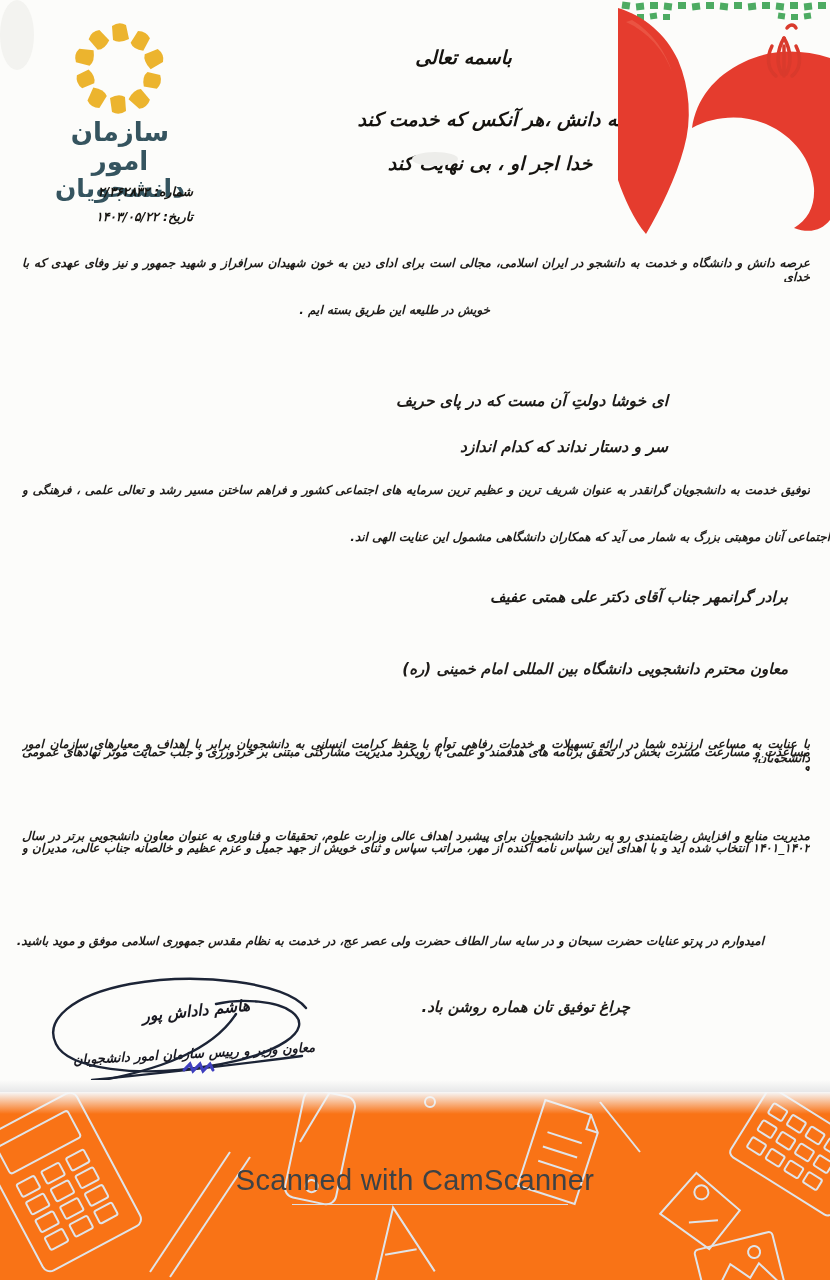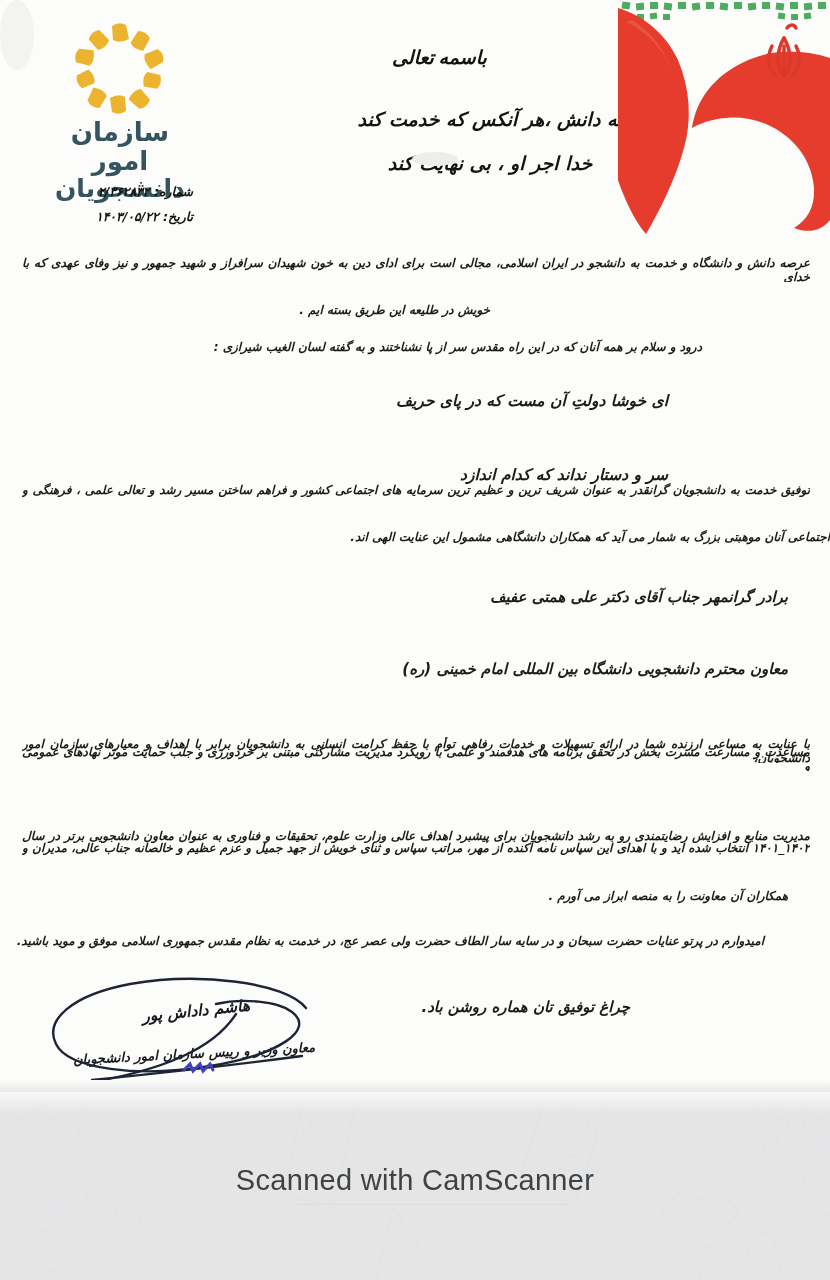--- a/index.html
+++ b/index.html
@@ -15,22 +15,22 @@
   }
   .logotype .l1{font-size:26px;letter-spacing:-1px;}
   .logotype .l2{font-size:25px;letter-spacing:-1px;}
   .ref-line{
     position:absolute;right:637px;direction:rtl;white-space:nowrap;
     font-size:12.5px;font-weight:700;color:#15130f;font-style:italic;
   }
   .ref-number{top:184px;}
   .ref-date{top:209px;text-align:center;}
   .besmele{
-    position:absolute;left:392px;top:46px;width:185px;text-align:left;
-    direction:rtl;font-size:19px;font-weight:700;color:#15130f;font-style:italic;font-family:Liberation Serif, serif;
+    position:absolute;left:371px;top:46px;width:185px;text-align:center;
+    direction:rtl;font-size:19px;font-weight:700;color:#15130f;font-style:italic;
   }
   .motto{position:absolute;left:335px;top:108px;width:310px;text-align:center;direction:rtl;color:#15130f;}
   .motto .m1{font-size:19px;font-weight:700;font-style:italic;margin:0 0 22px 0;}
   .motto .m2{font-size:19px;font-weight:700;font-style:italic;margin:0;}
   .flag{position:absolute;right:0;top:0;width:212px;height:240px;}
   
   .ln{
     position:absolute;direction:rtl;color:#1d1b18;font-weight:700;
     font-size:12px;white-space:nowrap;letter-spacing:-0.1px;font-style:italic;
   }
@@ -52,21 +52,21 @@
     font-size:13px;font-weight:800;color:#181820;transform:rotate(-3deg);font-style:italic;white-space:nowrap;
   }
   .sig-swirl{position:absolute;left:38px;top:972px;width:310px;height:140px;}
   
   .paper-edge{
     position:absolute;left:0;top:1080px;width:830px;height:14px;
     background:linear-gradient(#fcfcfa,#e3e4e6);
   }
   .footer{
     position:absolute;left:0;top:1092px;width:830px;height:188px;
-    background:#e5e5e5;overflow:hidden;
+    background:#f97316;overflow:hidden;
   }
   .footer .doodles{position:absolute;left:0;top:0;width:830px;height:188px;}
   .footer .fade-top{
     position:absolute;left:0;top:0;width:830px;height:22px;
     background:linear-gradient(#f7f8f9,rgba(247,248,249,0));
   }
   .camscanner-text{
     position:absolute;left:0;top:72px;width:830px;text-align:center;
     font-family:"Liberation Sans",sans-serif;font-size:29px;color:#3e4245;
     letter-spacing:0.3px;
@@ -159,36 +159,34 @@
       </g>
     </svg>
   </div>
 
   <div class="smudge" style="left:412px;top:152px;width:46px;height:14px;background:#ededea;"></div>
   <div class="smudge" style="left:0;top:0;width:34px;height:70px;background:#f3f3f0;"></div>
 
   <div class="ln just" style="top:256px;">عرصه دانش و دانشگاه و خدمت به دانشجو در ایران اسلامی، مجالی است برای ادای دین به خون شهیدان سرافراز و شهید جمهور و نیز وفای عهدی که با خدای</div>
   <div class="ln ctr" style="top:303px;left:130px;width:360px;">خویش در طلیعه این طریق بسته ایم .</div>
 
-  <div class="ln" style="top:340px;right:128px;">درود و سلام بر همه آنان که در این راه مقدس سر از پا نشناختند و به گفته لسان الغیب شیرازی :</div>
 
   <div class="ln ctr verse" style="top:392px;left:248px;width:420px;">ای خوشا دولتِ آن مست که در پای حریف</div>
-  <div class="ln ctr verse" style="top:438px;left:248px;width:420px;margin-top:28px;">سر و دستار نداند که کدام اندازد</div>
+  <div class="ln ctr verse" style="top:438px;left:248px;width:420px;">سر و دستار نداند که کدام اندازد</div>
 
   <div class="ln just" style="top:483px;">توفیق خدمت به دانشجویان گرانقدر به عنوان شریف ترین و عظیم ترین سرمایه های اجتماعی کشور و فراهم ساختن مسیر رشد و تعالی علمی ، فرهنگی و</div>
   <div class="ln ctr" style="top:530px;left:60px;right:0;">اجتماعی آنان موهبتی بزرگ به شمار می آید که همکاران دانشگاهی مشمول این عنایت الهی اند.</div>
 
   <div class="ln addr" style="top:588px;right:42px;">برادر گرانمهر جناب آقای دکتر علی همتی عفیف</div>
   <div class="ln addr" style="top:636px;right:42px;margin-top:24px;">معاون محترم دانشجویی دانشگاه بین المللی امام خمینی (ره)</div>
 
   <div class="ln just" style="top:737px;">با عنایت به مساعی ارزنده شما در ارائه تسهیلات و خدمات رفاهی توأم با حفظ کرامت انسانی به دانشجویان برابر با اهداف و معیارهای سازمان امور دانشجویان،</div>
   <div class="ln just" style="top:745px;">مساعدت و مسارعت مسرت بخش در تحقق برنامه های هدفمند و علمی با رویکرد مدیریت مشارکتی مبتنی بر خردورزی و جلب حمایت موثر نهادهای عمومی و</div>
   <div class="ln just" style="top:793px;margin-top:36px;">مدیریت منابع و افزایش رضایتمندی رو به رشد دانشجویان برای پیشبرد اهداف عالی وزارت علوم، تحقیقات و فناوری به عنوان معاون دانشجویی برتر در سال</div>
   <div class="ln just" style="top:841px;">۱۴۰۲_۱۴۰۱ انتخاب شده اید و با اهدای این سپاس نامه آکنده از مهر، مراتب سپاس و ثنای خویش از جهد جمیل و عزم عظیم و خالصانه جناب عالی، مدیران و</div>
-  <div class="ln" style="top:889px;right:42px;">همکاران آن معاونت را به منصه ابراز می آورم .</div>
 
   <div class="ln" style="top:934px;right:66px;">امیدوارم در پرتو عنایات حضرت سبحان و در سایه سار الطاف حضرت ولی عصر عج، در خدمت به نظام مقدس جمهوری اسلامی موفق و موید باشید.</div>
 
   <div class="ln ctr" style="top:998px;left:230px;width:400px;font-size:15px;">چراغ توفیق تان هماره روشن باد.</div>
 
   <div class="sig-name">هاشم داداش پور</div>
   <div class="sig-title">معاون وزیر و رییس سازمان امور دانشجویان</div>
   <div class="sig-swirl">
     <svg width="310" height="140" viewBox="0 0 310 140">
       <g stroke="#1c2436" stroke-width="2.4" fill="none" stroke-linecap="round">

